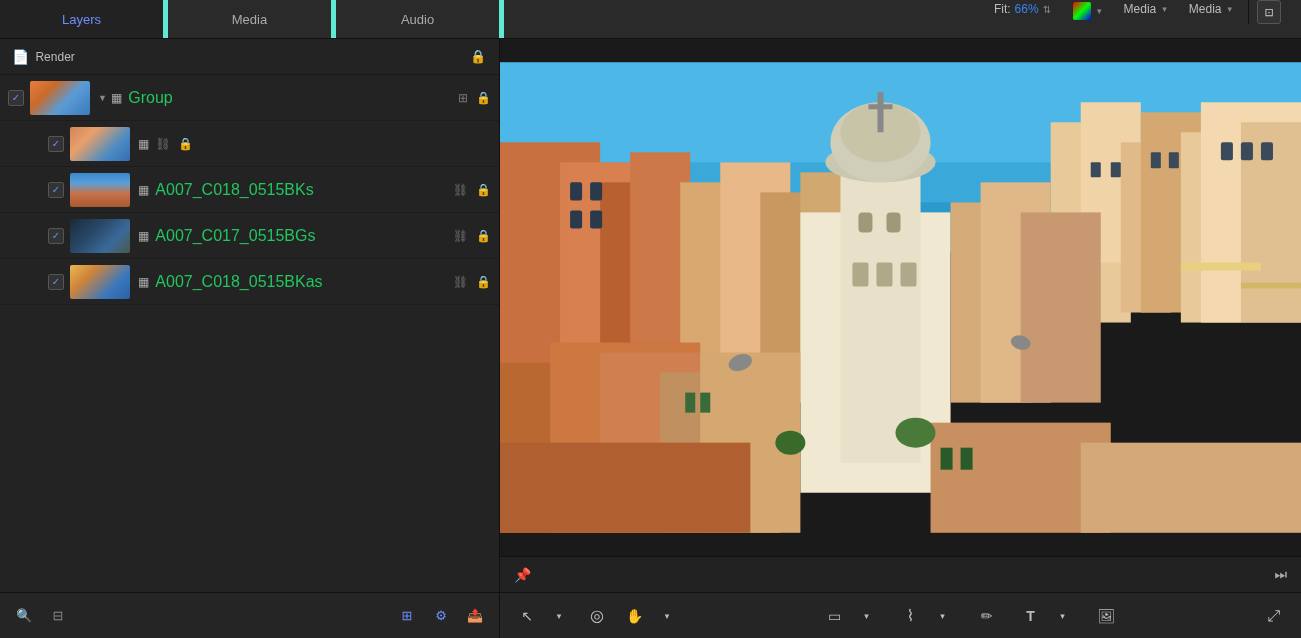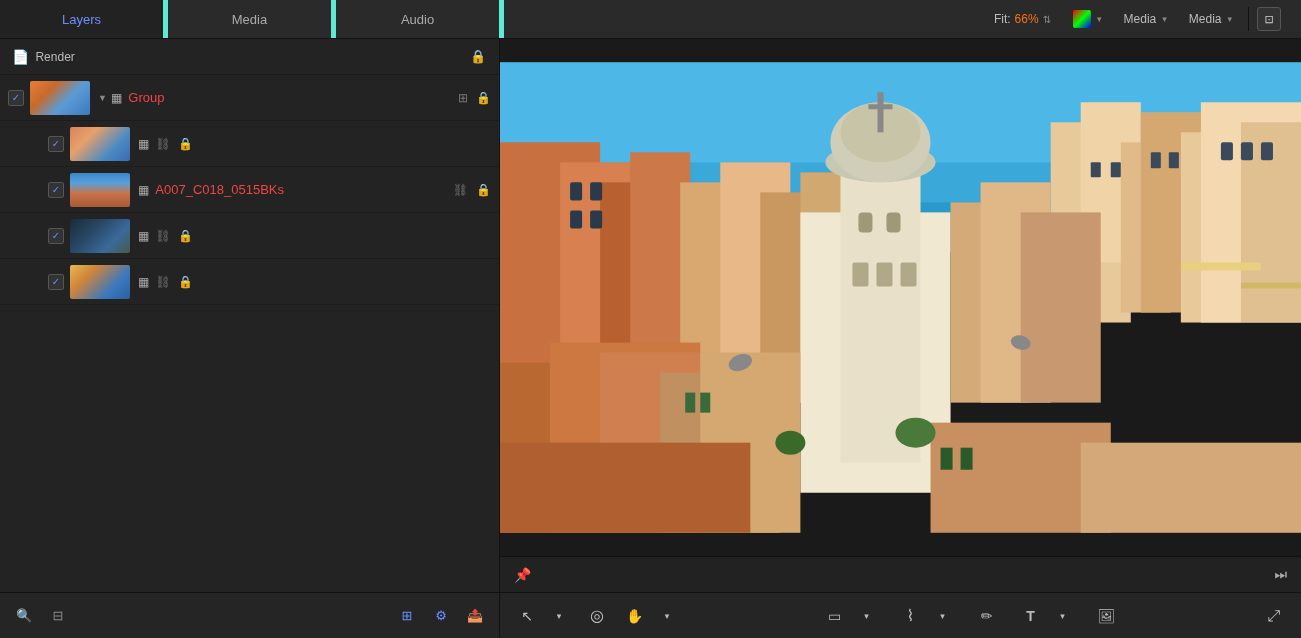--- a/index.html
+++ b/index.html
@@ -36,35 +36,35 @@
     .tab.active {
       color: #6b8dff;
       background: #222;
     }
     .tab.inactive {
       color: #aaa;
     }
     .header-spacer { flex: 1; }
     .header-right {
       display: flex;
-      align-items: center;
+      align-items: flex-start;
       gap: 10px;
       padding: 0 12px;
       font-size: 12px;
       color: #bbb;
     }
     .header-right-item {
       display: flex;
       align-items: center;
       gap: 4px;
       cursor: pointer;
       padding: 2px 6px;
       border-radius: 3px;
     }
-    .fit-value { color: #f97316; }
+    .fit-value { color: #3b82f6; }
     .color-icon {
       width: 18px;
       height: 18px;
       background: linear-gradient(135deg, #f00 0%, #0f0 50%, #00f 100%);
       border-radius: 2px;
       display: inline-block;
     }
     .chevron-down {
       display: inline-block;
       font-size: 9px;
@@ -185,22 +185,22 @@
     }
 
     .layer-file-icon {
       font-size: 12px;
       margin-right: 6px;
       color: #aaa;
       flex-shrink: 0;
     }
 
     .layer-name {
-      font-size: 13px;
-      color: #ef4444;
+      font-size: 16px;
+      color: #22c55e;
       flex: 1;
       white-space: nowrap;
       overflow: hidden;
       text-overflow: ellipsis;
     }
 
     .layer-actions {
       display: flex;
       align-items: center;
       gap: 8px;
@@ -422,30 +422,32 @@
         <div class="layer-actions">
           <span class="layer-action-icon">⛓</span>
           <span class="layer-action-icon">🔒</span>
         </div>
       </div>
 
       <div class="layer-item layer-indent">
         <div class="layer-checkbox checked"></div>
         <div class="layer-thumb thumb-4"></div>
         <span class="layer-file-icon">▦</span>
+        <span class="layer-name">A007_C017_0515BGs</span>
         <div class="layer-actions">
           <span class="layer-action-icon">⛓</span>
           <span class="layer-action-icon">🔒</span>
         </div>
       </div>
 
       <div class="layer-item layer-indent">
         <div class="layer-checkbox checked"></div>
         <div class="layer-thumb thumb-5"></div>
         <span class="layer-file-icon">▦</span>
+        <span class="layer-name">A007_C018_0515BKas</span>
         <div class="layer-actions">
           <span class="layer-action-icon">⛓</span>
           <span class="layer-action-icon">🔒</span>
         </div>
       </div>
 
     </div>
 
     <div class="left-bottom-bar">
       <div class="left-bar-left">

